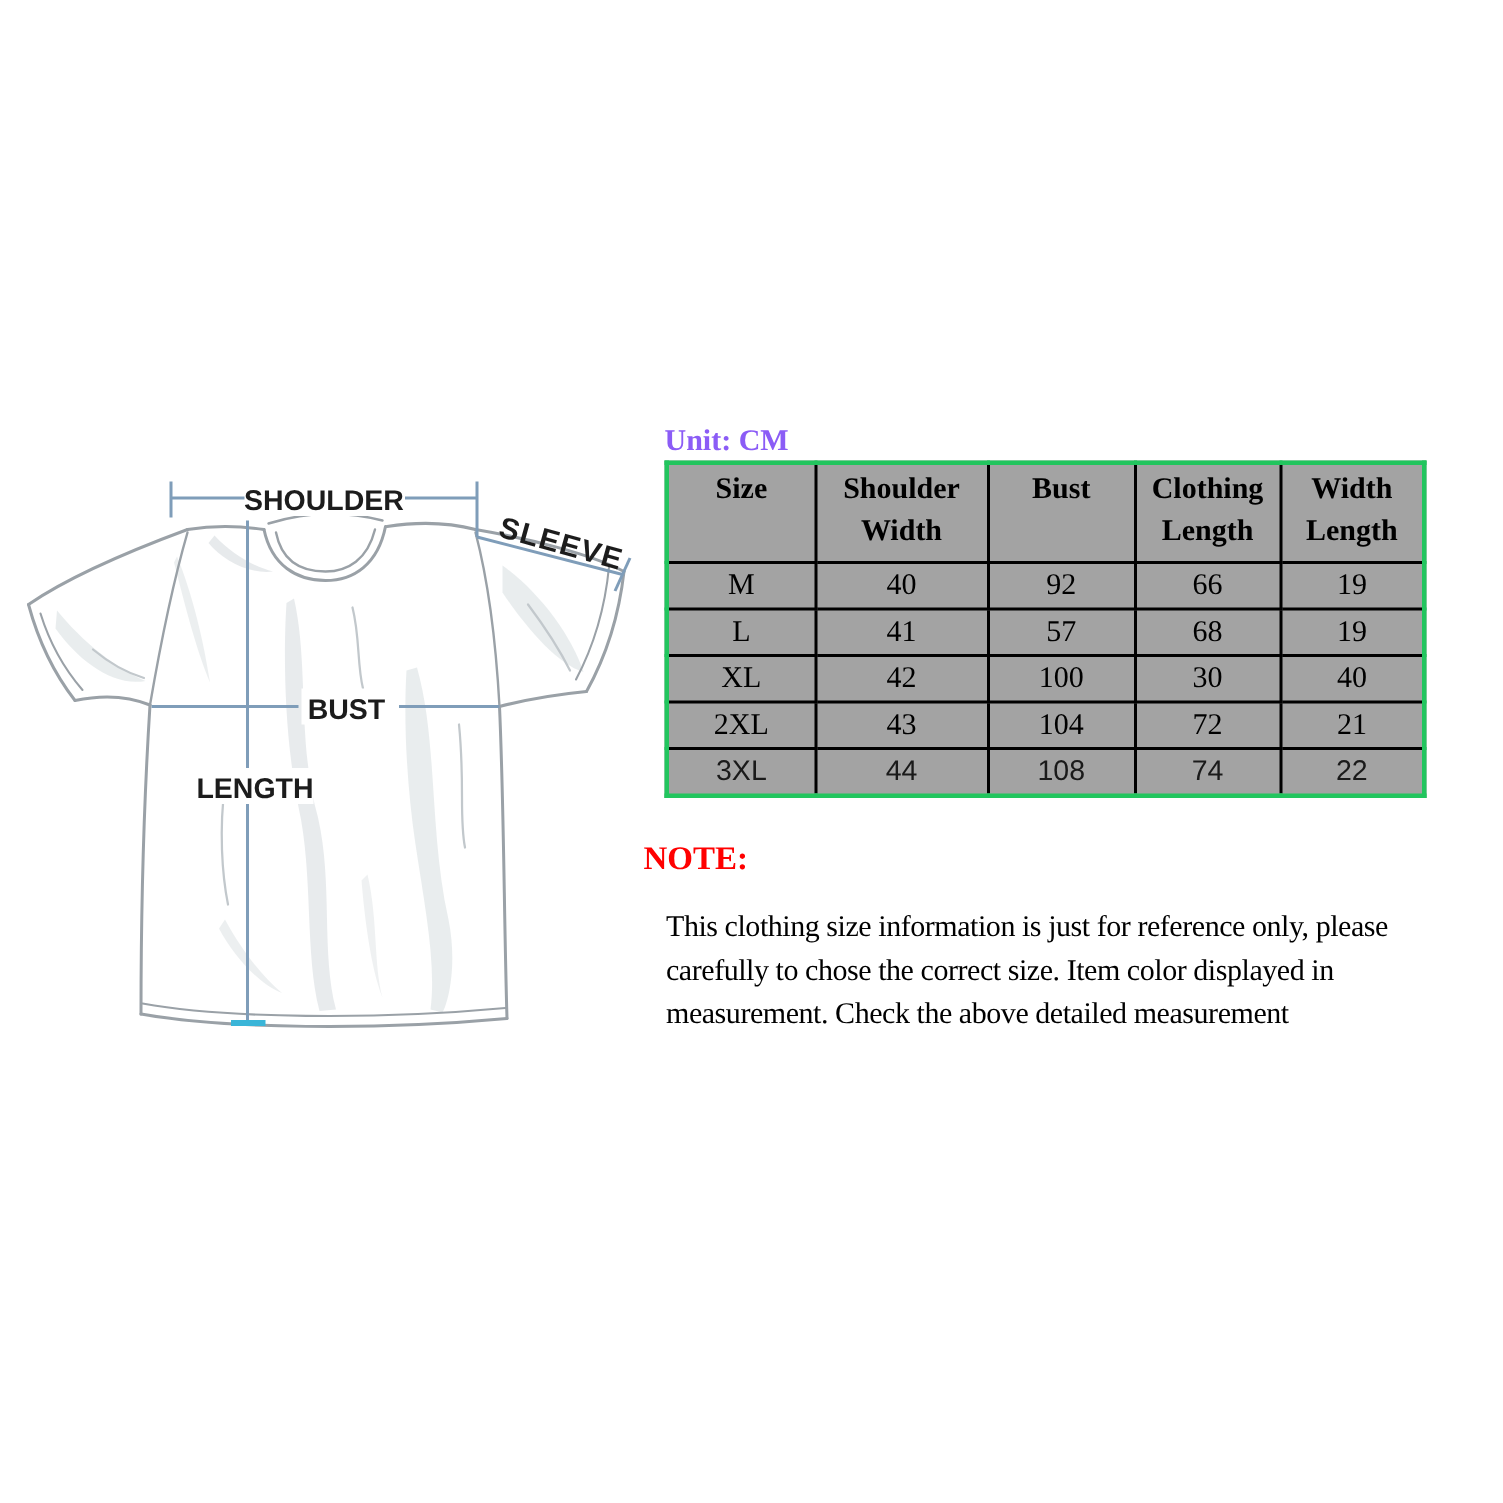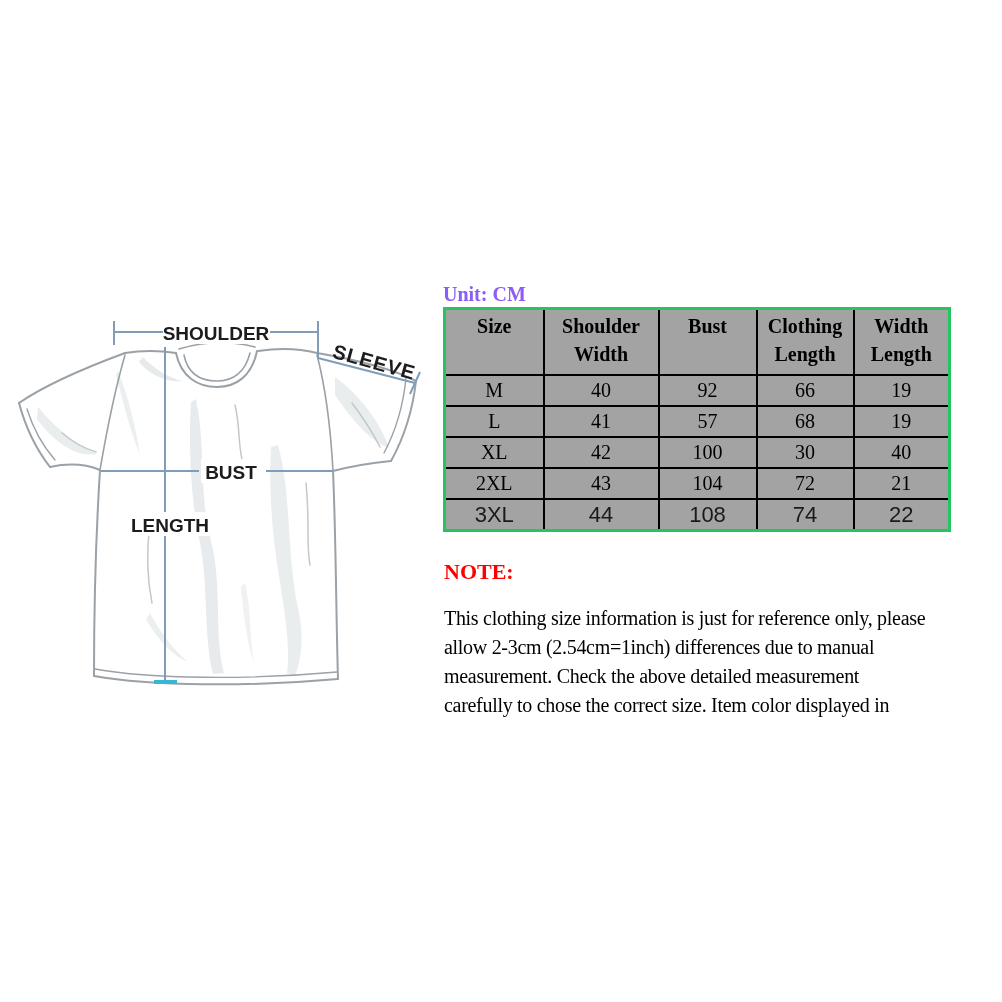--- a/index.html
+++ b/index.html
@@ -53,34 +53,34 @@
     padding-top: 2px;
   }
   table.size-table td {
     font-size: 20px;
     height: 29px;
     line-height: 29px;
     vertical-align: middle;
   }
   table.size-table tr.sans-row td {
     font-family: "Liberation Sans", sans-serif;
-    font-size: 22px;
+    font-size: 19px;
     color: #1a1a1a;
     margin-top: 17px;
   }
   .col-size   { width: 99px; }
   .col-shoulder { width: 115px; }
   .col-bust   { width: 98px; }
   .col-clothing { width: 97px; }
   .col-sleeve { width: 96px; }
 
   
   .note-heading {
     position: absolute;
-    left: 444px; top: 559px;
+    left: 429px; top: 559px;
     font-weight: bold;
     font-size: 22px;
     color: #ff0000;
     white-space: nowrap;
   }
   .note-body {
     position: absolute;
     left: 444px; top: 604px;
     font-size: 20px;
     color: #000000;
@@ -236,18 +236,17 @@
           <td>74</td>
           <td>22</td>
         </tr>
       </tbody>
     </table>
   </div>
 
   <div class="note-heading">NOTE:</div>
   <div class="note-body">
     <div class="note-line">This clothing size information is just for reference only, please</div>
-    <div class="note-line">allow 2-3cm (2.54cm=1inch) differences due to manual</div>
+    <div class="note-line">carefully to chose the correct size. Item color displayed in</div>
     <div class="note-line">measurement. Check the above detailed measurement</div>
-    <div class="note-line">carefully to chose the correct size. Item color displayed in</div>
   </div>
 
 </div>
 
 </body></html>

